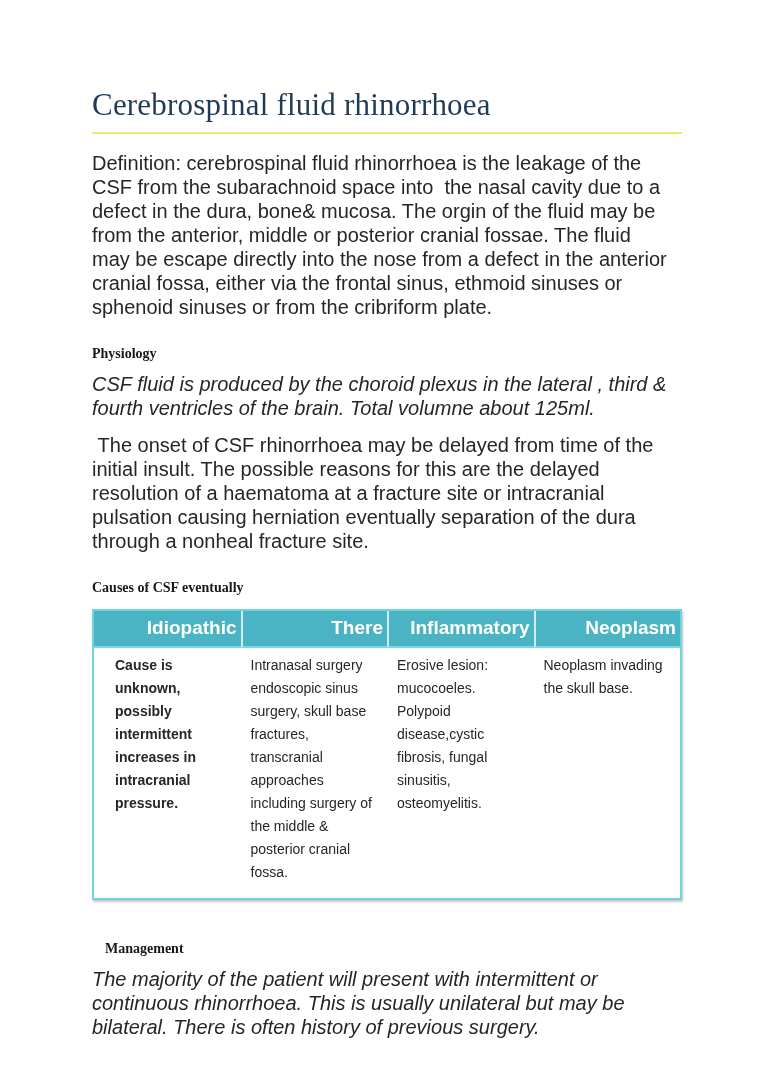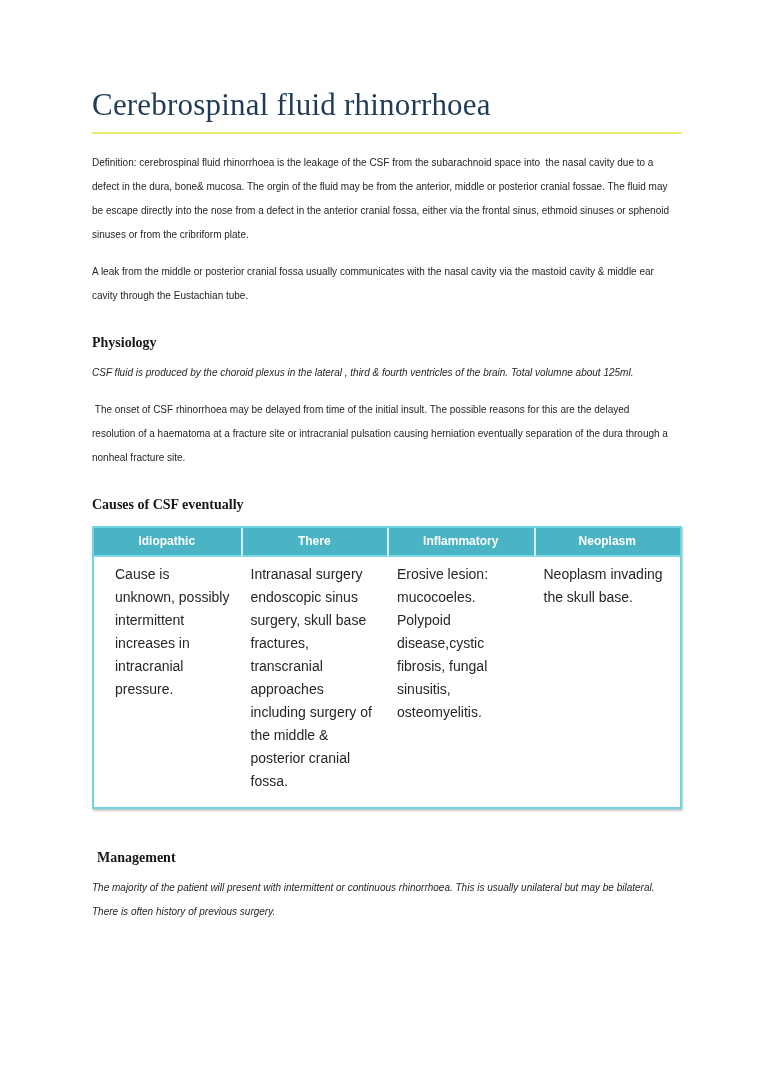--- a/index.html
+++ b/index.html
@@ -28,76 +28,75 @@
     letter-spacing: 0.2px;
   }
   .title-rule {
     margin-top: 7px;
     border: 0;
     border-top: 2px solid #ece970;
     height: 0;
   }
   p.body-text {
     margin: 13px 12px 0 0;
-    font-size: 10px;
+    font-size: 20px;
     line-height: 24px;
     white-space: pre-wrap;
   }
   p.first-para { margin-top: 17px; }
   h2.section-heading {
     margin: 22px 0 0 0;
     font-family: "Liberation Serif", "DejaVu Serif", serif;
     font-weight: 700;
     font-size: 14px;
     line-height: 25px;
     color: #171717;
   }
   p.after-heading { margin-top: 6px; font-style: italic; }
-  h2.mgmt-heading { margin-top: 36px; padding-left: 5px; }
+  h2.mgmt-heading { margin-top: 36px; padding-left: 5px; margin-left: 8px; }
   table.causes-table {
     margin-top: 9px;
     width: 100%;
     table-layout: fixed;
     border-collapse: separate;
     border-spacing: 0;
     border: 2px solid #70d3e0;
     box-shadow: 1px 2px 2px rgba(0,0,0,0.22);
   }
   table.causes-table th {
     background: #4ab3c4;
     color: #ffffff;
-    font-size: 12px;
+    font-size: 19px;
     font-weight: 700;
-    text-align: center;
-    padding: 6px 11px 7px 10px;
+    text-align: right;
+    padding: 6px 4px 7px 10px;
     border-bottom: 2px solid #7cd9e4;
   }
   table.causes-table th + th {
     border-left: 2px solid rgba(255,255,255,0.75);
   }
   table.causes-table td {
     vertical-align: top;
     background: #ffffff;
     font-size: 14px;
     line-height: 23px;
     padding: 6px 8px 14px 10px;
     white-space: pre-wrap;
   }
-  table.causes-table td.col-bold { font-weight: 400; padding-left: 21px; }
+  table.causes-table td.col-bold { font-weight: 700; padding-left: 21px; }
 </style>
 </head>
 <body>
 
 <main class="page">
 
   <h1 class="doc-title">Cerebrospinal fluid rhinorrhoea</h1>
   <div class="title-rule"></div>
 
   <p class="body-text first-para">Definition: cerebrospinal fluid rhinorrhoea is the leakage of the CSF from the subarachnoid space into  the nasal cavity due to a defect in the dura, bone&amp; mucosa. The orgin of the fluid may be from the anterior, middle or posterior cranial fossae. The fluid may be escape directly into the nose from a defect in the anterior cranial fossa, either via the frontal sinus, ethmoid sinuses or sphenoid sinuses or from the cribriform plate.</p>
-  <p class="body-text">A leak from the middle or posterior cranial fossa usually communicates with the nasal cavity via the mastoid cavity &amp; middle ear cavity through the Eustachian tube.</p>
 
   <h2 class="section-heading">Physiology</h2>
   <p class="body-text after-heading">CSF fluid is produced by the choroid plexus in the lateral , third &amp; fourth ventricles of the brain. Total volumne about 125ml.</p>
 
   <p class="body-text"> The onset of CSF rhinorrhoea may be delayed from time of the initial insult. The possible reasons for this are the delayed resolution of a haematoma at a fracture site or intracranial pulsation causing herniation eventually separation of the dura through a nonheal fracture site.</p>
 
   <h2 class="section-heading">Causes of CSF eventually</h2>
 
   <table class="causes-table">
     <thead>

